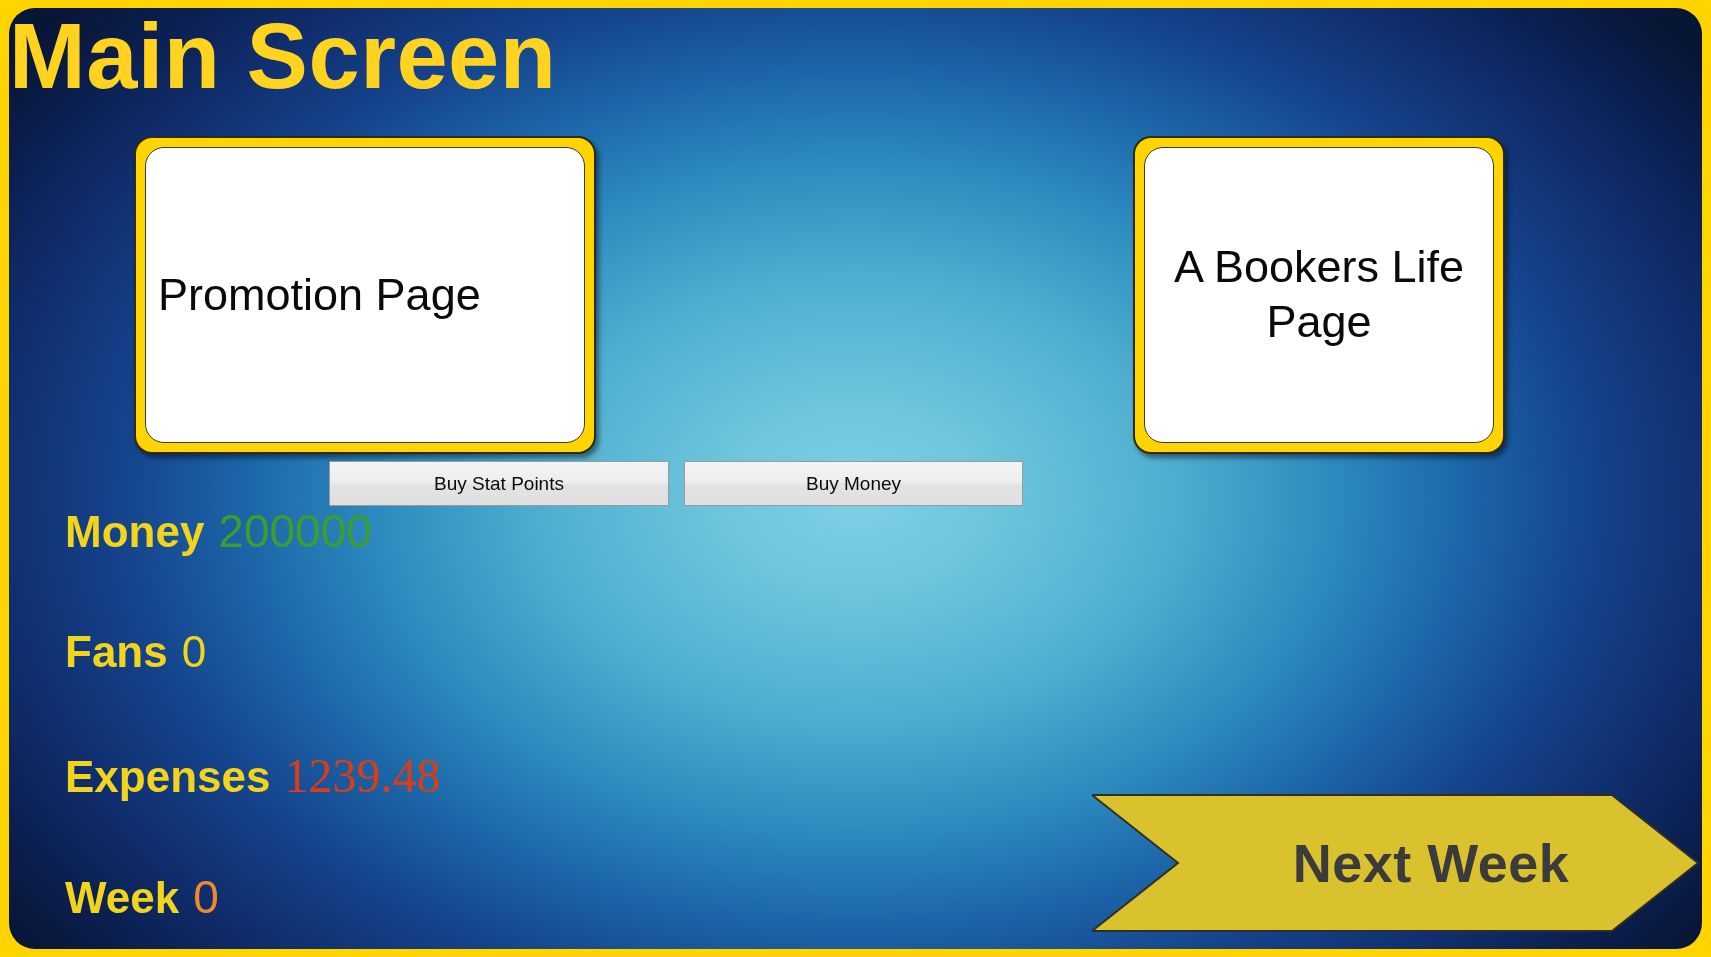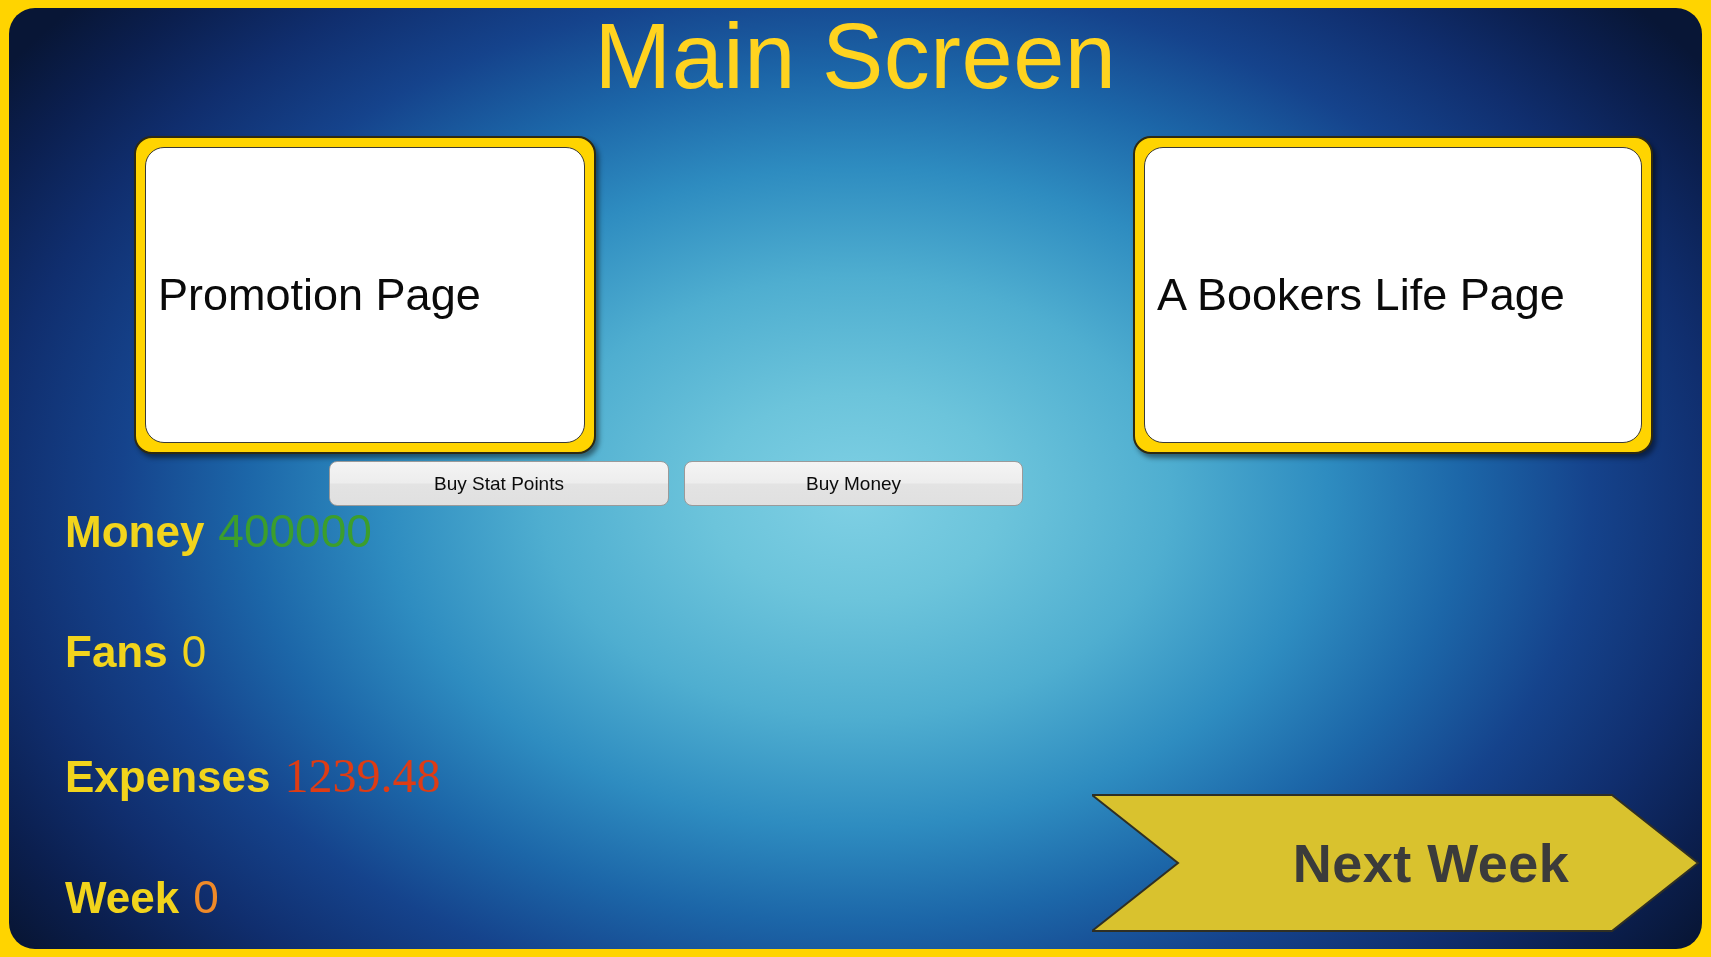--- a/index.html
+++ b/index.html
@@ -38,25 +38,25 @@
         #0B1F4F 92%,
         #081636 100%);
   }
 
   
   #title {
     position: absolute;
     left: 0;
     top: -6px;
     width: 100%;
-    text-align: center;
+    text-align: left;
     color: #FFD31F;
     font-size: 92px;
     line-height: 1.18;
-    font-weight: 400;
+    font-weight: 700;
     letter-spacing: 0.5px;
     white-space: nowrap;
     user-select: none;
   }
 
   
   .card {
     position: absolute;
     background: #FFD400;
     border: 2px solid #2E2A12;
@@ -80,29 +80,29 @@
   .card-label {
     color: #0A0A0A;
     font-size: 45px;
     line-height: 1.22;
     text-align: center;
     font-weight: 400;
   }
 
   #card-promotion  { left: 125px;  top: 128px; width: 462px; height: 318px; }
   #card-production { left: 623px;  top: 128px; width: 458px; height: 318px; }
-  #card-bookers    { left: 1124px; top: 128px; width: 520px; height: 318px; }
+  #card-bookers    { left: 1124px; top: 128px; width: 372px; height: 318px; }
 
   
   .tool-btn {
     position: absolute;
     height: 45px;
     background: linear-gradient(to bottom, #F4F4F4 0%, #EDEDED 48%, #E3E3E3 52%, #E0E0E0 100%);
     border: 1px solid #9A9A9A;
-    border-radius: 8px;
+    border-radius: 1px;
     color: #0B0B0B;
     font-size: 19px;
     display: flex;
     align-items: center;
     justify-content: center;
     box-sizing: border-box;
     cursor: pointer;
     user-select: none;
   }
   #btn-buy-stat-points { left: 320px;  top: 453px; width: 340px; }
@@ -204,21 +204,21 @@
         <span class="card-label">A Bookers Life Page</span>
       </div>
     </div>
 
     <div class="tool-btn" id="btn-buy-stat-points">Buy Stat Points</div>
 
     <div class="tool-btn" id="btn-buy-money">Buy Money</div>
 
 
     <div class="stat-row" id="stat-money">
-      <span class="stat-label">Money</span><span class="stat-value">400000</span>
+      <span class="stat-label">Money</span><span class="stat-value">200000</span>
     </div>
 
     <div class="stat-row" id="stat-fans">
       <span class="stat-label">Fans</span><span class="stat-value">0</span>
     </div>
 
     <div class="stat-row" id="stat-expenses">
       <span class="stat-label">Expenses</span><span class="stat-value">1239.48</span>
     </div>
 

